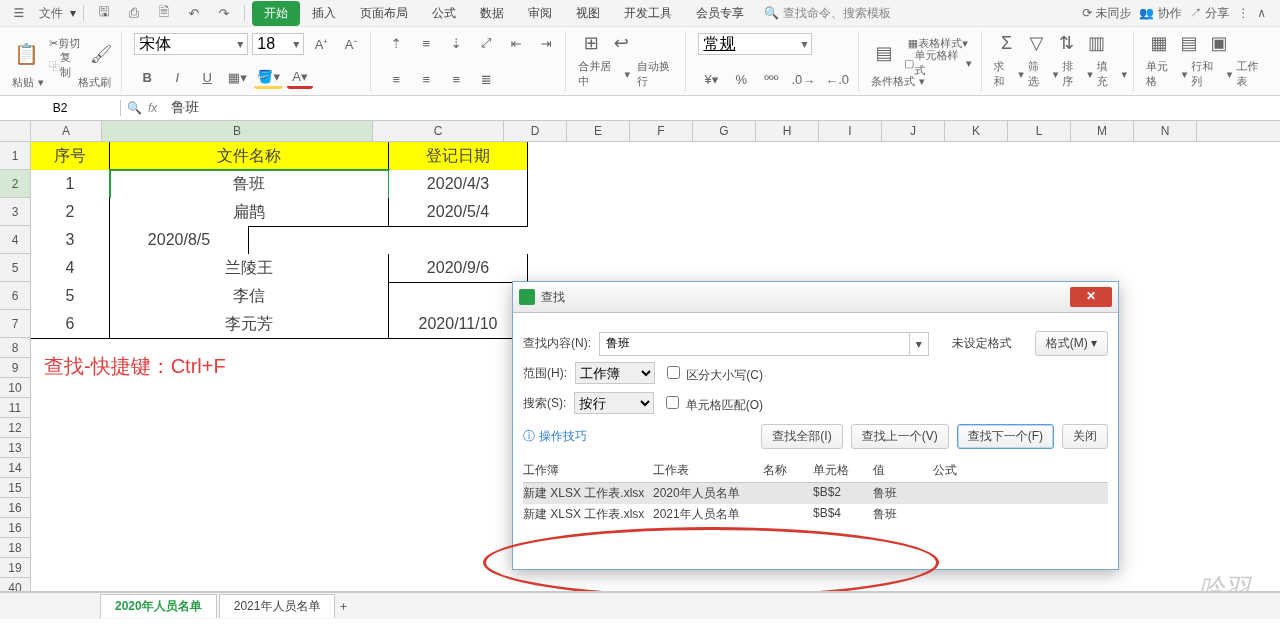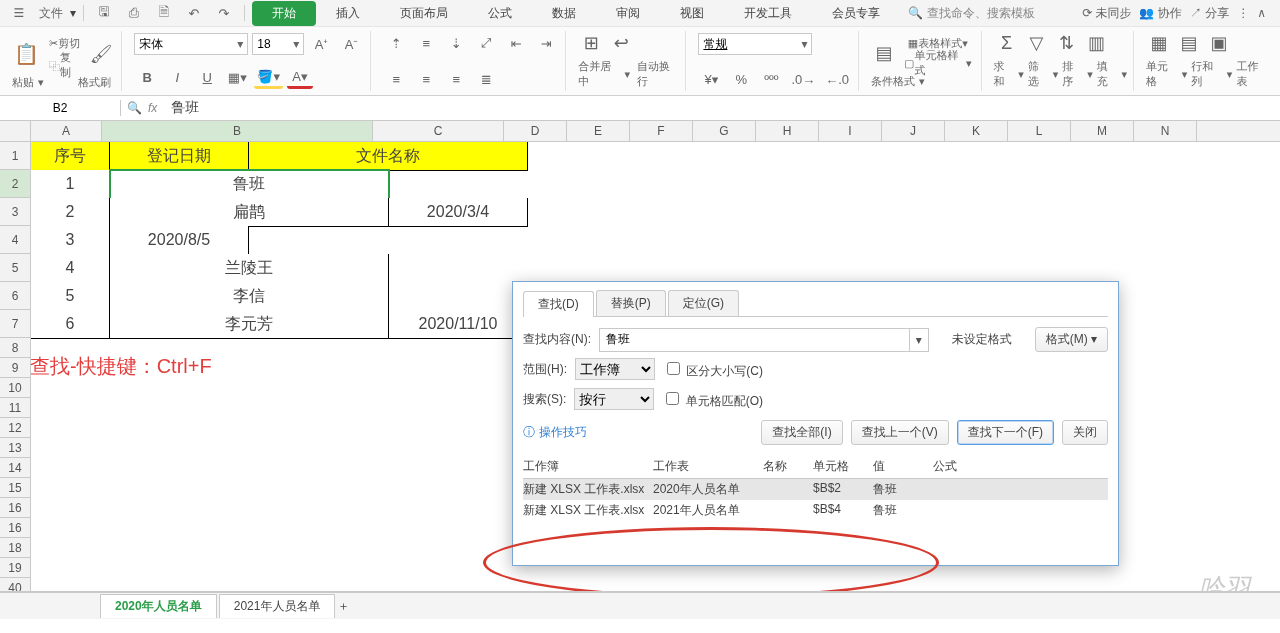--- a/index.html
+++ b/index.html
@@ -6,30 +6,30 @@
     --bd:#c9c9c9; --bd2:#9c9c9c; --bg:#f4f4f4; --tab:#ececec; --hl:#ffff00;
     --sel:#d9edd6; --blue:#1a73e8; --green:#2a9d48; --red:#e43d3d;
     --txt:#444; --txt2:#666;
   }
   html,body{margin:0;padding:0;font-family:"Microsoft YaHei","SimSun",sans-serif;font-size:12px;color:var(--txt);background:#fff;overflow:hidden;width:1280px;height:633px;}
   .top{background:var(--bg);border-bottom:1px solid #d0d0d0;}
   .qat{display:flex;align-items:center;height:26px;padding:0 6px;gap:4px;}
   .qat .btn,.ribbon .btn{display:inline-flex;align-items:center;justify-content:center;min-width:20px;height:20px;padding:0 3px;color:var(--txt2);cursor:default;border-radius:3px;}
   .qat .div{width:1px;height:16px;background:#ccc;margin:0 3px;}
   .tabs{display:flex;align-items:center;height:28px;padding-left:0}
-  .tabs .tab{padding:4px 20px;color:var(--txt);cursor:default;text-align:right;}
+  .tabs .tab{padding:4px 12px;color:var(--txt);cursor:default;text-align:right;}
   .tabs .tab.active{background:var(--green);color:#fff;border-radius:4px;}
   .tabs .spacer{flex:1}
   .search-omni{display:flex;align-items:center;color:#888;gap:4px;margin-left:8px;}
   .right-cluster{display:flex;gap:8px;align-items:center;margin-right:8px;color:var(--txt2);}
   .ribbon{display:flex;align-items:stretch;height:60px;padding:4px 6px;gap:6px;background:#fbfbfb;border-top:1px solid #e6e6e6;}
   .grp{display:flex;flex-direction:column;justify-content:space-between;border-right:1px solid #e0e0e0;padding:2px 6px;}
   .grp-row{display:flex;align-items:center;gap:4px;}
   .combo{display:inline-flex;align-items:center;border:1px solid var(--bd);background:#fff;height:20px;}
-  .combo input{border:0;outline:0;height:18px;font-size:12px;padding:0 4px;}
+  .combo input{border:0;outline:0;height:18px;font-size:16px;padding:0 4px;}
   .combo .dd{width:14px;text-align:center;color:#666;}
   .btn.icon{font-size:13px;}
   .small{font-size:11px;color:var(--txt2);}
   
   .fx{display:flex;align-items:center;height:24px;border-bottom:1px solid var(--bd);background:#fff;}
   .fx .namebox{width:120px;border-right:1px solid var(--bd);display:flex;}
   .fx .namebox input{border:0;outline:0;text-align:center;width:100%;font-size:12px;}
   .fx .tools{display:flex;align-items:center;gap:6px;padding:0 6px;color:#888;}
   .fx .formula{flex:1;padding:0 8px;font-size:14px;}
   
@@ -262,43 +262,45 @@
     <div class="ch wJ">J</div>
     <div class="ch wK">K</div>
     <div class="ch wL">L</div>
     <div class="ch wM">M</div>
     <div class="ch wN">N</div>
   </div>
   <div class="rows sheet-data">
     <div class="row">
         <div class="rh">1</div>
       <div class="cell wA hdr">序号</div>
+      <div class="cell wB hdr">文件名称</div>
       <div class="cell wC hdr">登记日期</div>
-      <div class="cell wB hdr">文件名称</div>
     </div>
     <div class="row sel">
         <div class="rh">2</div>
       <div class="cell wA">1</div>
       <div class="cell wB active">鲁班</div>
+      <div class="cell wC">2020/4/3</div>
     </div>
     <div class="row">
         <div class="rh">3</div>
       <div class="cell wA">2</div>
       <div class="cell wB">扁鹊</div>
-      <div class="cell wC">2020/3/4</div>
+      <div class="cell wC">2020/5/4</div>
     </div>
     <div class="row">
         <div class="rh">4</div>
       <div class="cell wA">3</div>
       <div class="cell wC">2020/8/5</div>
     </div>
     <div class="row">
         <div class="rh">5</div>
       <div class="cell wA">4</div>
       <div class="cell wB">兰陵王</div>
+      <div class="cell wC">2020/9/6</div>
     </div>
     <div class="row">
         <div class="rh">6</div>
       <div class="cell wA">5</div>
       <div class="cell wB">李信</div>
     </div>
     <div class="row">
         <div class="rh">7</div>
       <div class="cell wA">6</div>
       <div class="cell wB">李元芳</div>
@@ -339,30 +341,30 @@
       <div class="row" style="height: 20px;">
         <div class="rh" style="line-height:20px">18</div>
       </div>
       <div class="row" style="height: 20px;">
         <div class="rh" style="line-height:20px">19</div>
       </div>
       <div class="row" style="height: 20px;">
         <div class="rh" style="line-height:20px">40</div>
       </div>
     </div>
-  <div style="position:absolute;left:26px;top:232px" class="note">查找-快捷键：Ctrl+F</div>
+  <div style="position:absolute;left:40px;top:232px" class="note">查找-快捷键：Ctrl+F</div>
   <div class="watermark">吟羽</div>
 
   <div class="dlg">
+    <div class="titlebar">
+      <span class="ic"></span>
+      <span>查找</span>
+      <span class="close">✕</span>
+    </div>
     <div class="dlg-body">
-      <div class="dtabs">
-        <div class="dtab active">查找(D)</div>
-        <div class="dtab">替换(P)</div>
-        <div class="dtab">定位(G)</div>
-      </div>
       <div class="formrow">
         <label>查找内容(N):</label>
         <div class="txtcombo">
             <input value="鲁班" style="">
             <span class="dd">▾</span>
           </div>
         <span style="width:90px;text-align:center">未设定格式</span>
         <span class="btn2">格式(M) ▾</span>
       </div>
       <div class="opts">

